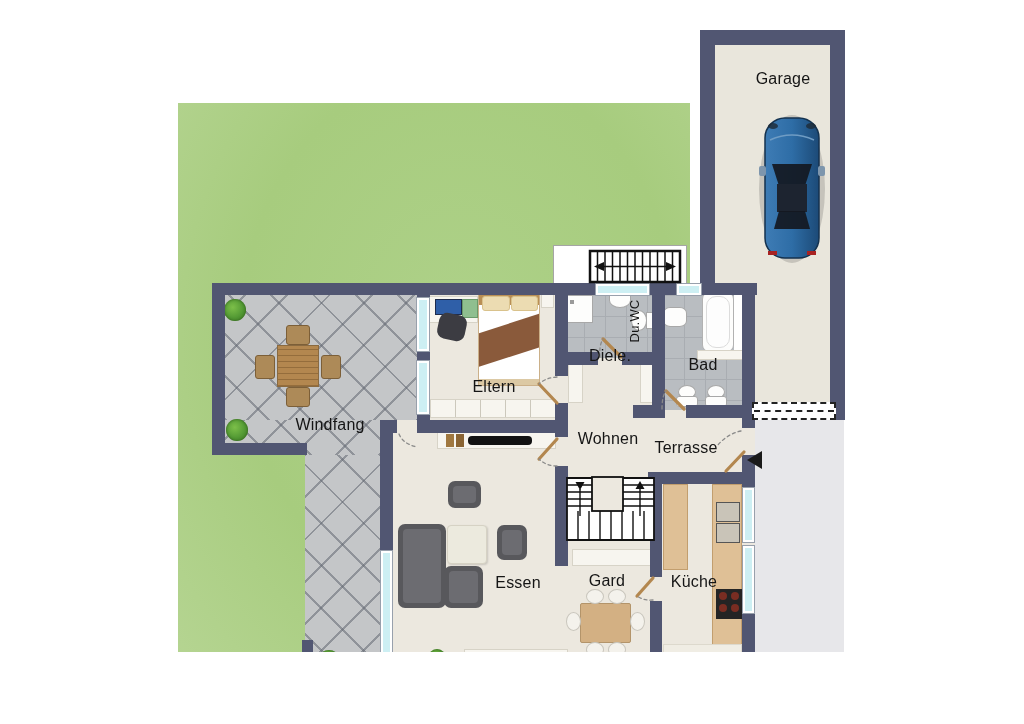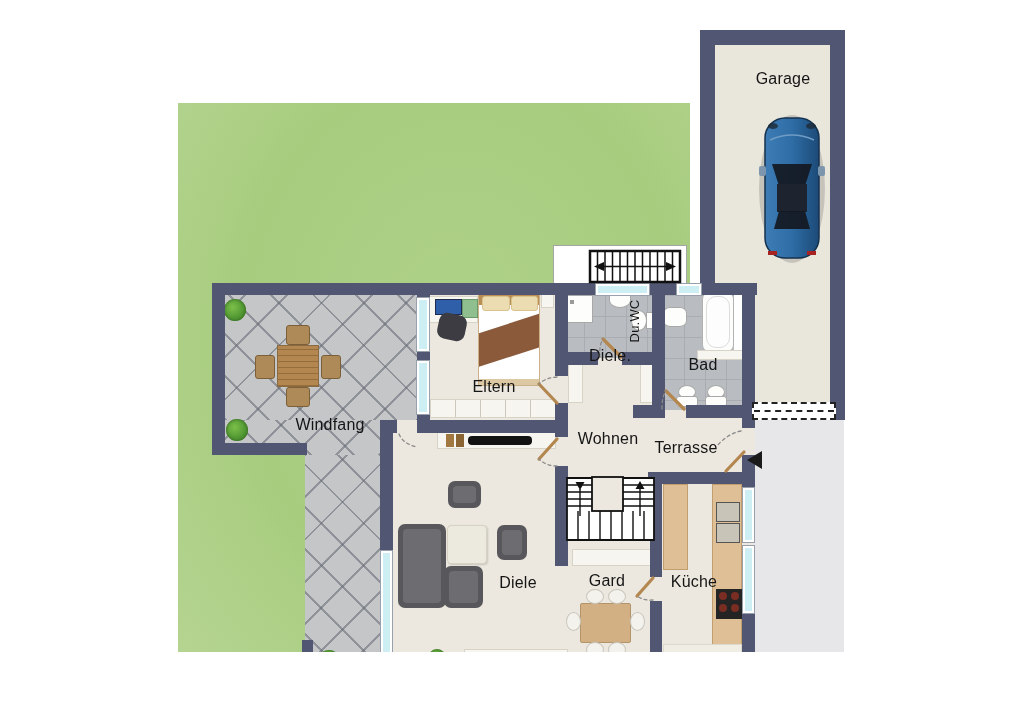--- a/index.html
+++ b/index.html
@@ -260,17 +260,17 @@
   </svg>
 
   <div class="room-label" style="left:783px;top:79px;">Garage</div>
   <div class="room-label" style="left:330px;top:425px;">Windfang</div>
   <div class="room-label" style="left:494px;top:387px;">Eltern</div>
   <div class="room-label vert" style="left:634px;top:321px;">Du.WC</div>
   <div class="room-label" style="left:610px;top:356px;">Diele.</div>
   <div class="room-label" style="left:703px;top:365px;">Bad</div>
   <div class="room-label" style="left:608px;top:439px;">Wohnen</div>
   <div class="room-label" style="left:686px;top:448px;">Terrasse</div>
-  <div class="room-label" style="left:518px;top:583px;">Diele</div>
+  <div class="room-label" style="left:518px;top:583px;">Essen</div>
   <div class="room-label" style="left:607px;top:581px;">Gard</div>
   <div class="room-label" style="left:694px;top:582px;">Küche</div>
 
 </div>
 
 </body></html>

